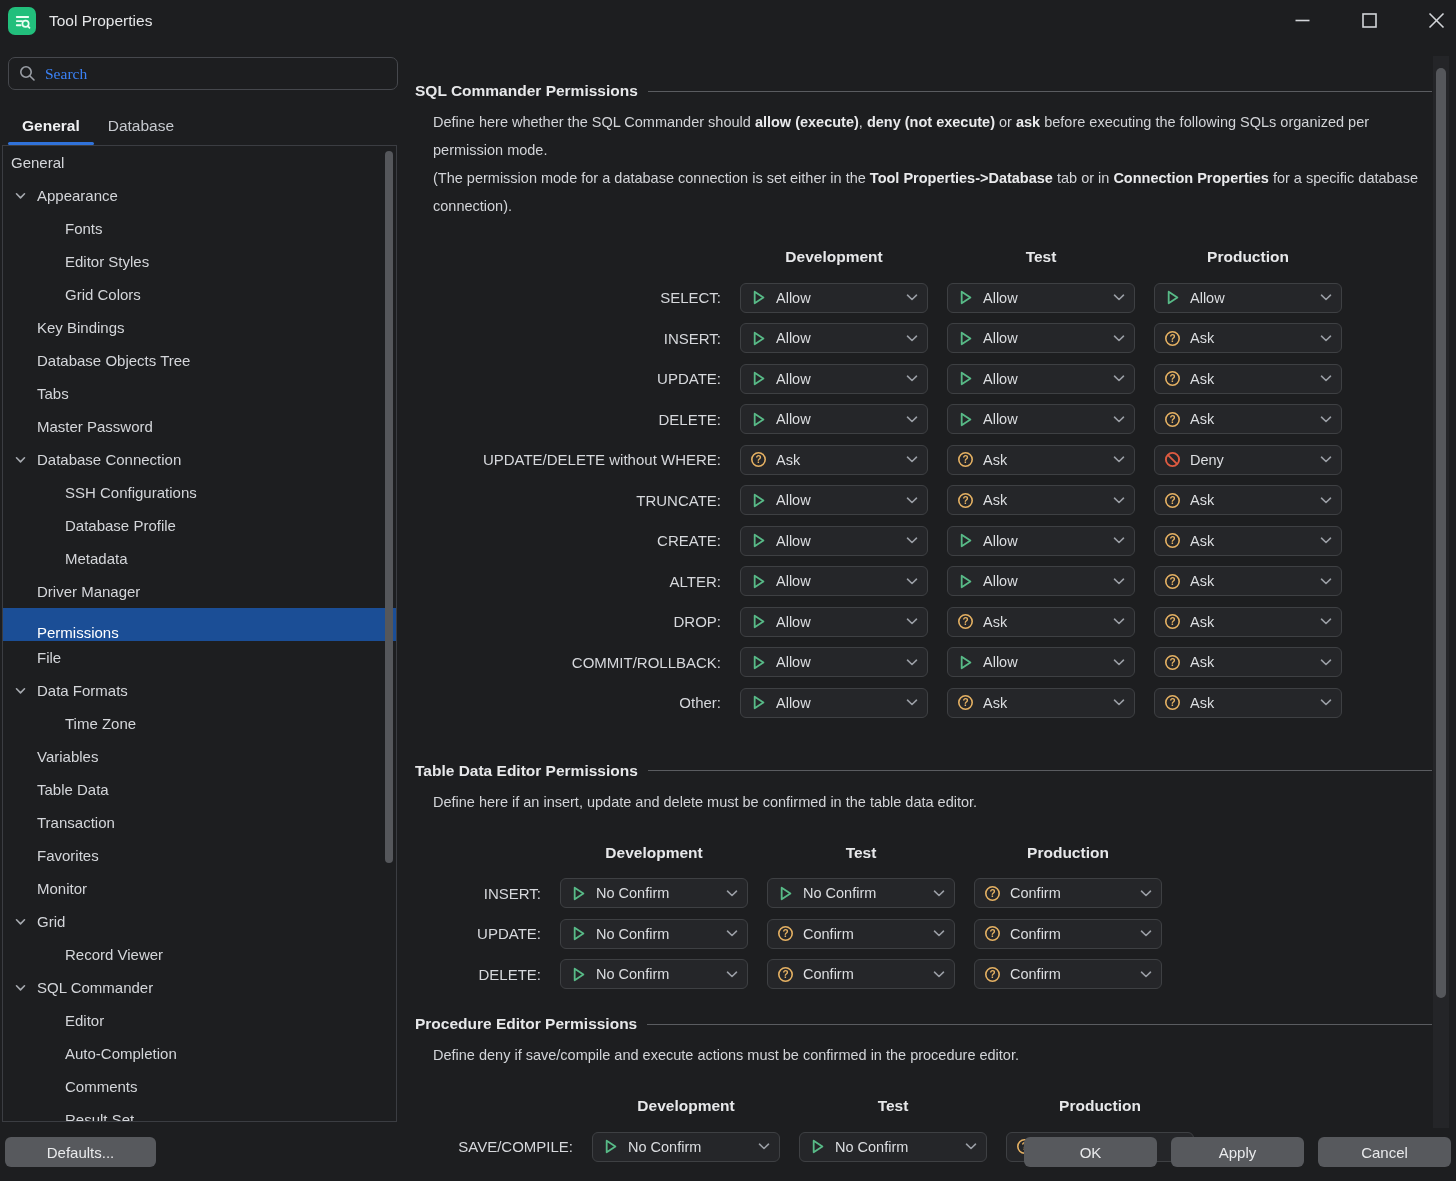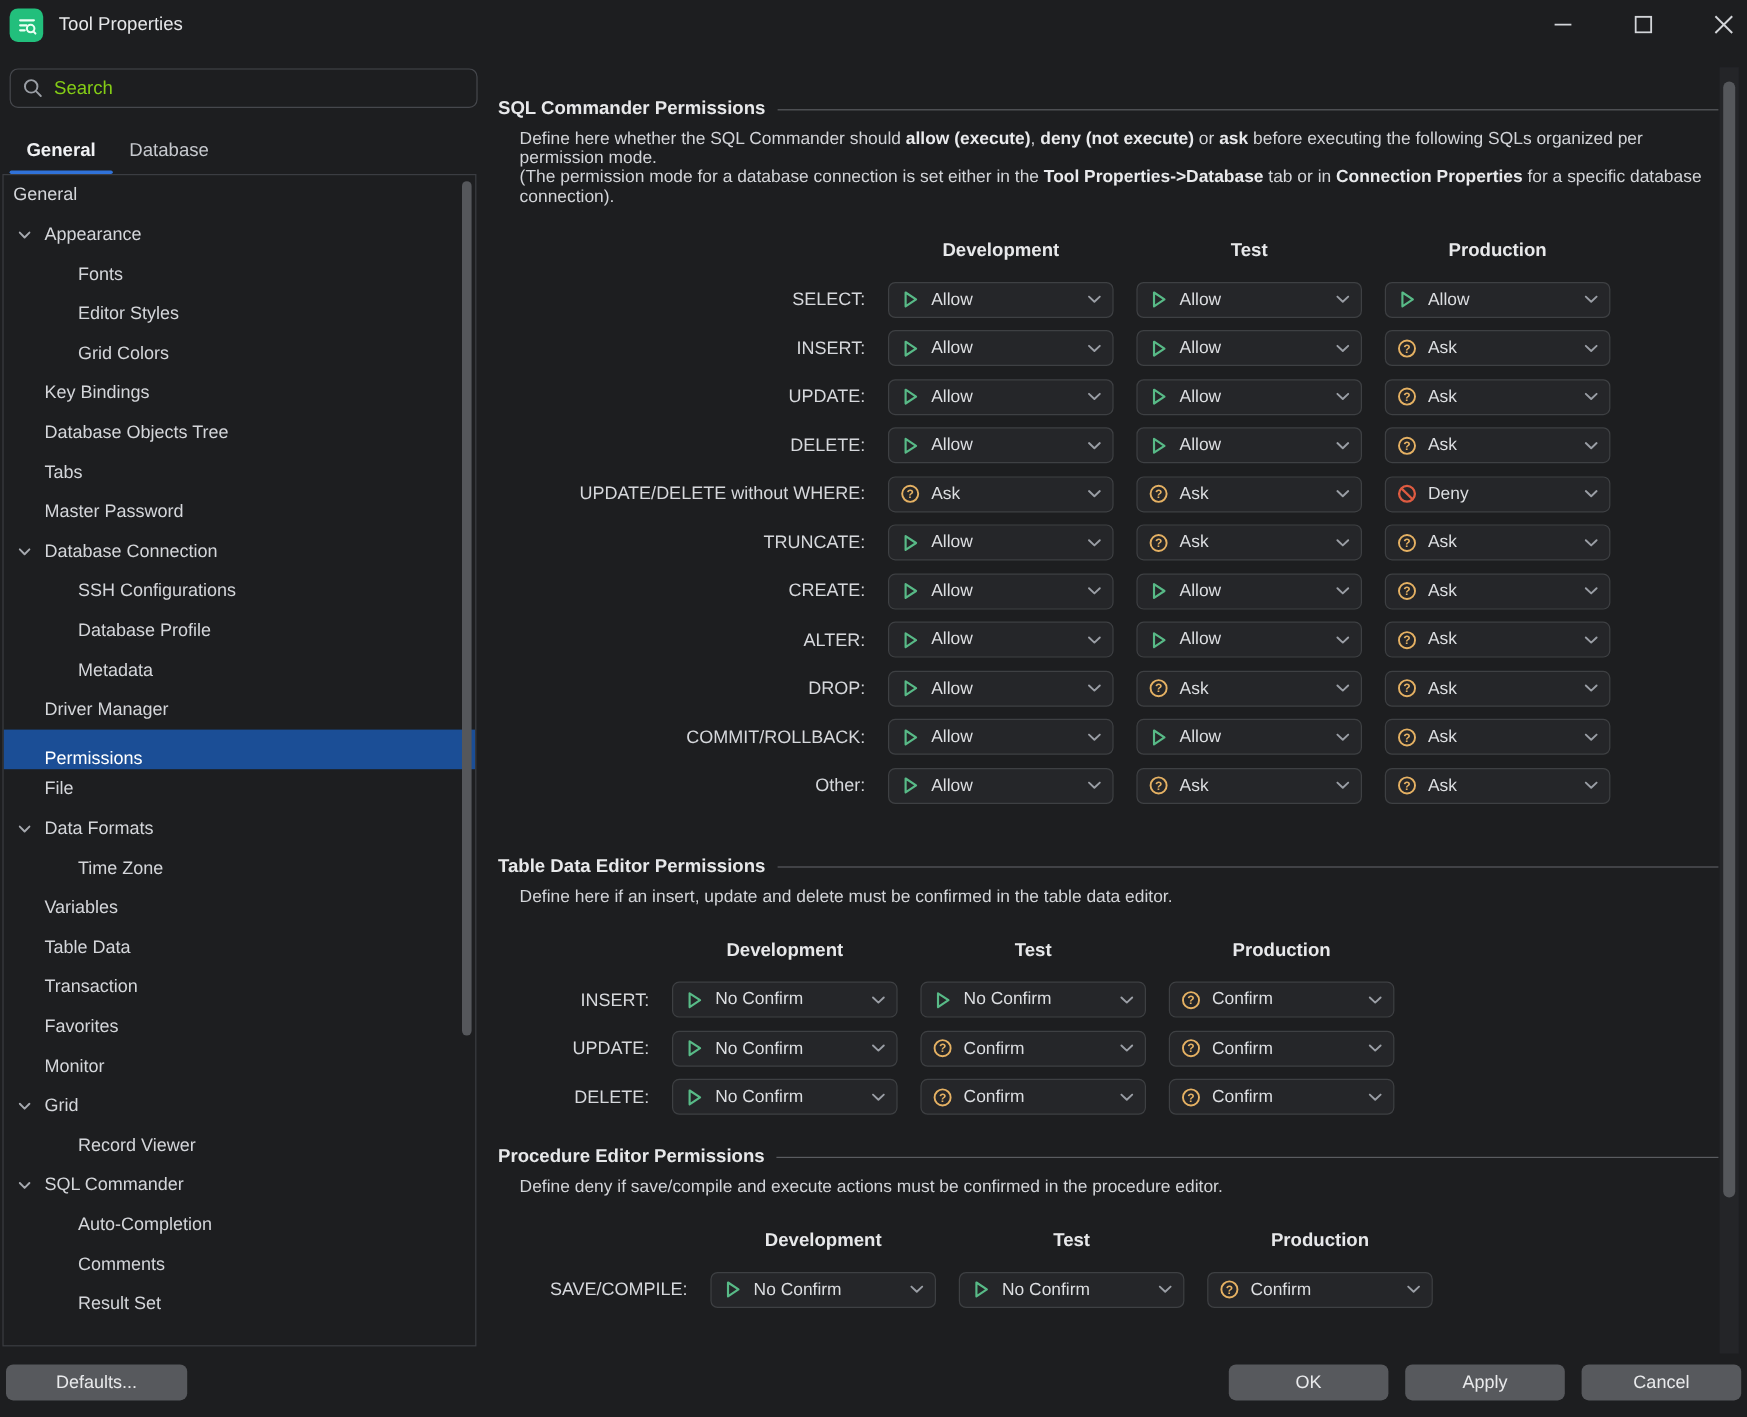--- a/index.html
+++ b/index.html
@@ -11,42 +11,42 @@
   
   .titlebar{position:absolute;left:0;top:0;width:100%;height:42px;display:flex;align-items:center;}
   .app-icon{width:28px;height:28px;border-radius:7px;background:#22bf7c;margin-left:8px;
     display:flex;align-items:center;justify-content:center;}
   .win-title{margin-left:13px;font-size:15.5px;color:#e6e7e9;}
   .win-controls{position:absolute;right:0;top:0;height:40px;display:flex;}
   .win-btn{width:40px;height:40px;display:flex;align-items:center;justify-content:center;margin-left:27px;cursor:default;}
   
   .search-box{position:absolute;left:8px;top:57px;width:390px;height:33px;box-sizing:border-box;
     border:1px solid #46484d;border-radius:7px;display:flex;align-items:center;padding:0 10px;}
-  .search-ph{margin-left:9px;font-size:15.5px;color:#84cc16;}
+  .search-ph{margin-left:9px;font-size:15.5px;color:#3b82f6;font-family:Liberation Serif, serif;}
   
   .tabs{position:absolute;left:8px;top:106px;height:39px;display:flex;}
   .tab{position:relative;height:100%;display:flex;align-items:center;padding:0 14px;font-size:15.5px;color:#c6c9ce;cursor:default;}
   .tab.active{color:#f0f1f3;font-weight:bold;}
   .tab.active::after{content:"";position:absolute;left:0;right:0;bottom:0;height:3px;background:#3072d9;border-radius:2px;}
   
   .tree-panel{position:absolute;left:2px;top:145px;width:395px;height:977px;box-sizing:border-box;
     border:1px solid #3b3d42;overflow:hidden;}
   .tree-item{position:relative;height:33px;display:flex;align-items:center;font-size:15px;color:#d4d6da;}
   .tree-item.lvl0{padding-left:8px;}
   .tree-item.lvl1{padding-left:34px;}
   .tree-item.lvl2{padding-left:62px;}
   .tree-item .chev{position:absolute;left:12px;top:50%;transform:translateY(-50%);display:flex;}
   .tree-item.selected{background:#1b4e96;color:#ffffff;align-items:flex-end;}
   .side-scroll-thumb{position:absolute;right:3px;top:5px;width:8px;height:712px;background:#55575b;border-radius:4px;}
   
   .main{position:absolute;left:415px;top:0;width:1017px;height:100%;}
   .section-title-row{display:flex;align-items:center;}
   .section-title{font-size:15.5px;font-weight:bold;color:#e7e8ea;white-space:nowrap;}
   .section-rule{flex:1;height:1px;background:#5a5c60;margin-left:10px;}
-  .section-desc{margin-top:8px;padding-left:18px;font-size:14.5px;line-height:16px;color:#d2d4d8;white-space:pre-wrap;width:calc(100% - 22px);}
+  .section-desc{margin-top:8px;padding-left:18px;font-size:14.5px;line-height:28px;color:#d2d4d8;white-space:pre-wrap;width:calc(100% - 22px);}
   .section-desc b{color:#e9eaec;}
   .perm-grid{display:grid;column-gap:19px;row-gap:10.5px;grid-auto-rows:30px;align-items:center;margin-left:18px;margin-top:22px;}
   .col-header{text-align:center;font-size:15.5px;font-weight:bold;color:#e7e8ea;}
   .row-label{text-align:right;font-size:15px;color:#d6d8dc;white-space:nowrap;}
   .dropdown{height:30px;box-sizing:border-box;background:#252629;border:1px solid #3e4043;border-radius:6px;
     display:flex;align-items:center;padding:0 9px;cursor:default;}
   .dd-icon{display:flex;width:17px;height:17px;}
   .dd-label{margin-left:9px;font-size:14.5px;color:#dcdee1;}
   .dd-chev{margin-left:auto;flex-shrink:0;}
   
@@ -236,20 +236,24 @@
         <div class="tree-item lvl1">
     <span class="chev">
       <svg width="11" height="7" viewBox="0 0 11 7">
               <polyline points="1.5,1.3 5.5,5.4 9.5,1.3" fill="none" stroke="#a6a9af" stroke-width="1.6" stroke-linecap="round" stroke-linejoin="round"></polyline>
             </svg>
     </span>
     <span class="tree-label">SQL Commander</span>
   </div>
         <div class="tree-item lvl2">
 
+    <span class="tree-label">Editor</span>
+  </div>
+        <div class="tree-item lvl2">
+
     <span class="tree-label">Auto-Completion</span>
   </div>
         <div class="tree-item lvl2">
 
     <span class="tree-label">Comments</span>
   </div>
         <div class="tree-item lvl2">
 
     <span class="tree-label">Result Set</span>
   </div>

